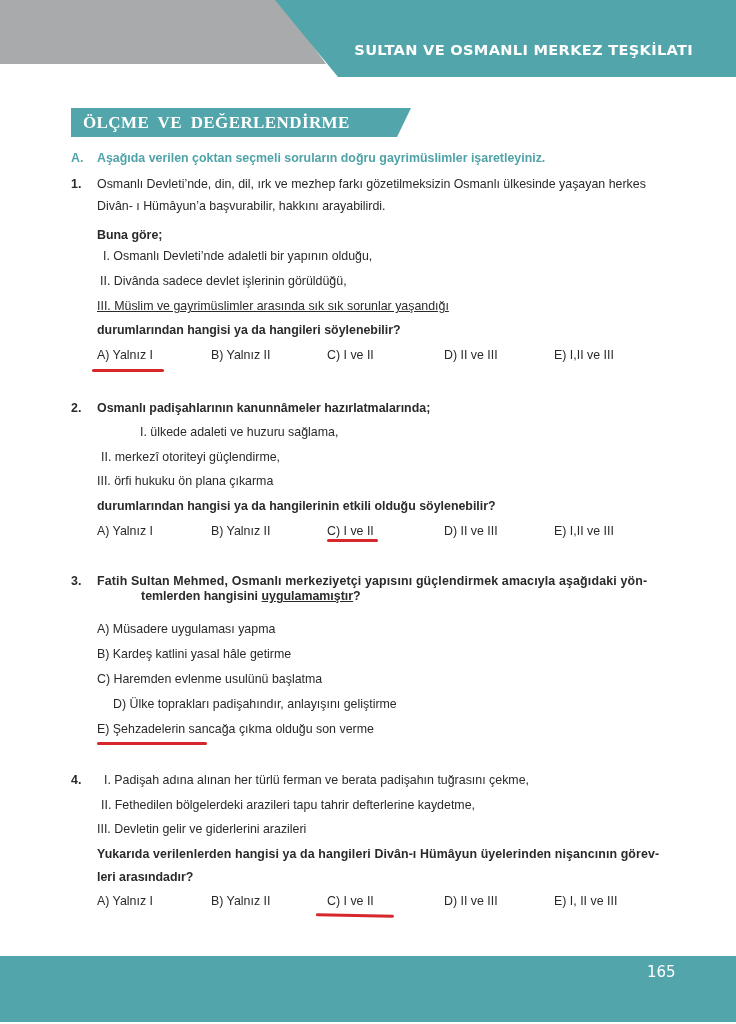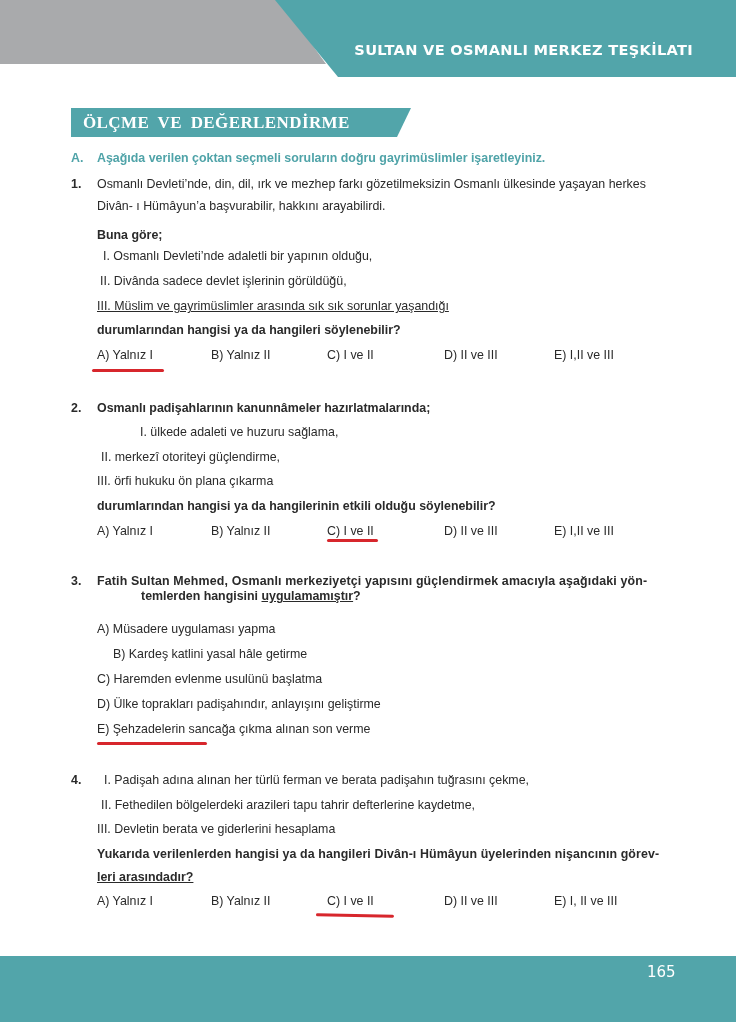--- a/index.html
+++ b/index.html
@@ -74,34 +74,34 @@
   <div class="opt" style="left:444px; top:524px;">D) II ve III</div>
   <div class="opt" style="left:554px; top:524px;">E) I,II ve III</div>
   <div class="mark" style="left:327px; top:539px; width:51px;"></div>
 </div>
 
 <div>
   <div class="t num" style="left:71px; top:574px;">3.</div>
   <div class="t b" style="left:97px; top:574px; letter-spacing:0.15px;">Fatih Sultan Mehmed, Osmanlı merkeziyetçi yapısını güçlendirmek amacıyla aşağıdaki yön-</div>
   <div class="t b" style="left:97px; top:589px;margin-left:44px;"><span>temlerden hangisini </span><span class="u">uygulamamıştır</span><span>?</span></div>
   <div class="opt" style="left:97px; top:622px;">A) Müsadere uygulaması yapma</div>
-  <div class="opt" style="left:97px; top:647px;margin-left:16px;">B) Kardeş katlini yasal hâle getirme</div>
+  <div class="opt" style="left:97px; top:647px;">B) Kardeş katlini yasal hâle getirme</div>
   <div class="opt" style="left:97px; top:672px;">C) Haremden evlenme usulünü başlatma</div>
-  <div class="opt" style="left:97px; top:697px;">D) Ülke toprakları padişahındır, anlayışını geliştirme</div>
-  <div class="opt" style="left:97px; top:722px;">E) Şehzadelerin sancağa çıkma alınan son verme</div>
+  <div class="opt" style="left:113px; top:697px;">D) Ülke toprakları padişahındır, anlayışını geliştirme</div>
+  <div class="opt" style="left:97px; top:722px;">E) Şehzadelerin sancağa çıkma olduğu son verme</div>
   <div class="mark" style="left:97px; top:742px; width:110px;"></div>
 </div>
 
 <div>
   <div class="t num" style="left:71px; top:773px;">4.</div>
   <div class="t" style="left:104px; top:773px;">I. Padişah adına alınan her türlü ferman ve berata padişahın tuğrasını çekme,</div>
   <div class="t" style="left:101px; top:798px;">II. Fethedilen bölgelerdeki arazileri tapu tahrir defterlerine kaydetme,</div>
-  <div class="t" style="left:97px; top:822px;">III. Devletin berata ve giderlerini hesaplama</div>
+  <div class="t" style="left:97px; top:822px;">III. Devletin gelir ve giderlerini arazileri</div>
   <div class="t b" style="left:97px; top:847px; letter-spacing:0.1px;">Yukarıda verilenlerden hangisi ya da hangileri Divân-ı Hümâyun üyelerinden nişancının görev-</div>
-  <div class="t b" style="left:97px; top:870px;text-decoration:underline;">leri arasındadır?</div>
+  <div class="t b" style="left:97px; top:870px;">leri arasındadır?</div>
   <div class="opt" style="left:97px; top:894px;">A) Yalnız I</div>
   <div class="opt" style="left:211px; top:894px;">B) Yalnız II</div>
   <div class="opt" style="left:327px; top:894px;">C) I ve II</div>
   <div class="opt" style="left:444px; top:894px;">D) II ve III</div>
   <div class="opt" style="left:554px; top:894px;">E) I, II ve III</div>
   <div class="mark" style="left:316px; top:914px; width:78px; transform:rotate(1deg);"></div>
 </div>
 
 <div class="footer"></div>
 <div class="pagenum">165</div>

